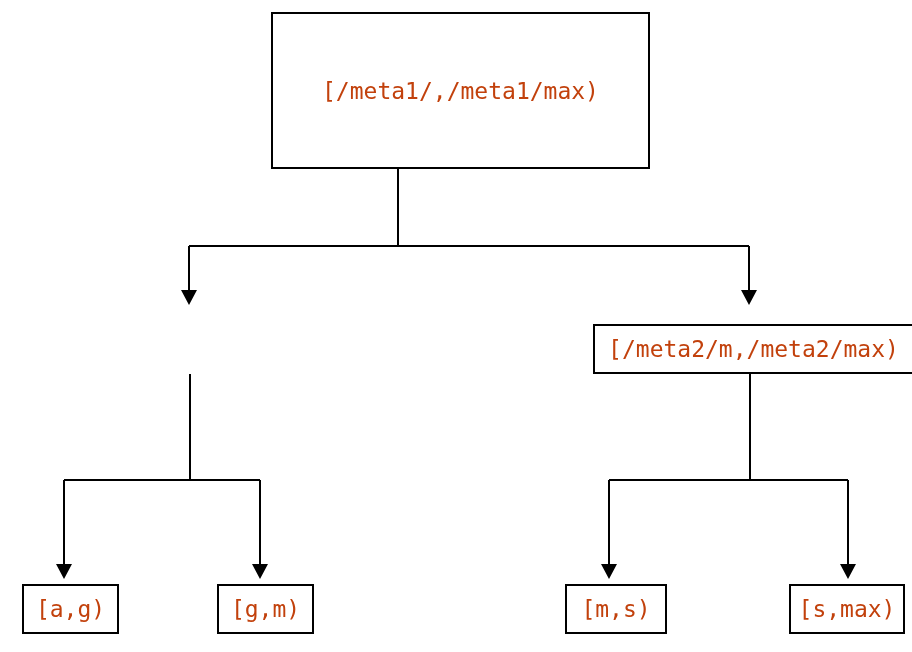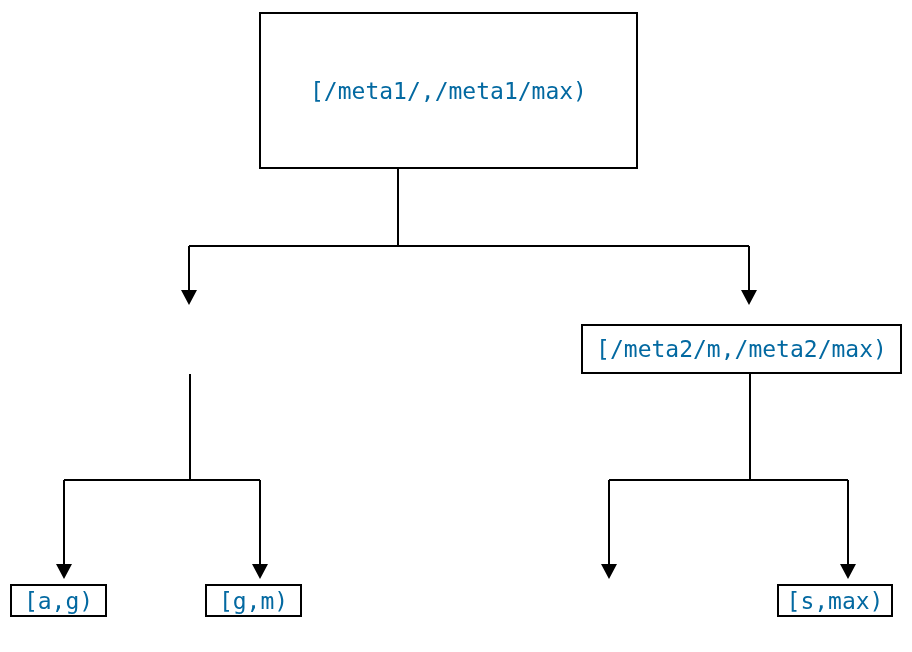--- a/index.html
+++ b/index.html
@@ -24,23 +24,24 @@
     height: 652px;
   }
   .node {
     position: absolute;
     box-sizing: border-box;
     background: #ffffff;
     border: 2px solid #000000;
     display: flex;
     align-items: center;
     justify-content: center;
-    color: #0369a1;
+    color: #c2410c;
     white-space: pre;
     letter-spacing: 0;
+    margin-left: 12px;
   }
   .node-root {
     left: 259px;
     top: 12px;
     width: 379px;
     height: 157px;
     font-size: 23px;
   }
   .node-mid-left {
     left: 21px;
@@ -51,21 +52,21 @@
   }
   .node-mid-right {
     left: 581px;
     top: 324px;
     width: 321px;
     height: 50px;
     font-size: 23px;
   }
   .node-leaf {
     top: 584px;
-    height: 33px;
+    height: 50px;
     font-size: 23px;
   }
   .leaf-ag   { left: 10px;  width: 97px; }
   .leaf-gm   { left: 205px; width: 97px; }
   .leaf-ms   { left: 553px; width: 102px; }
   .leaf-smax { left: 777px; width: 116px; text-align: center; }
 </style>
 </head>
 <body>
 
@@ -102,16 +103,17 @@
 
   <div class="node node-root">[/meta1/,/meta1/max)</div>
 
 
   <div class="node node-mid-right">[/meta2/m,/meta2/max)</div>
 
   <div class="node node-leaf leaf-ag">[a,g)</div>
 
   <div class="node node-leaf leaf-gm">[g,m)</div>
 
+  <div class="node node-leaf leaf-ms">[m,s)</div>
 
   <div class="node node-leaf leaf-smax">[s,max)</div>
 
 </div>
 
 </body></html>

